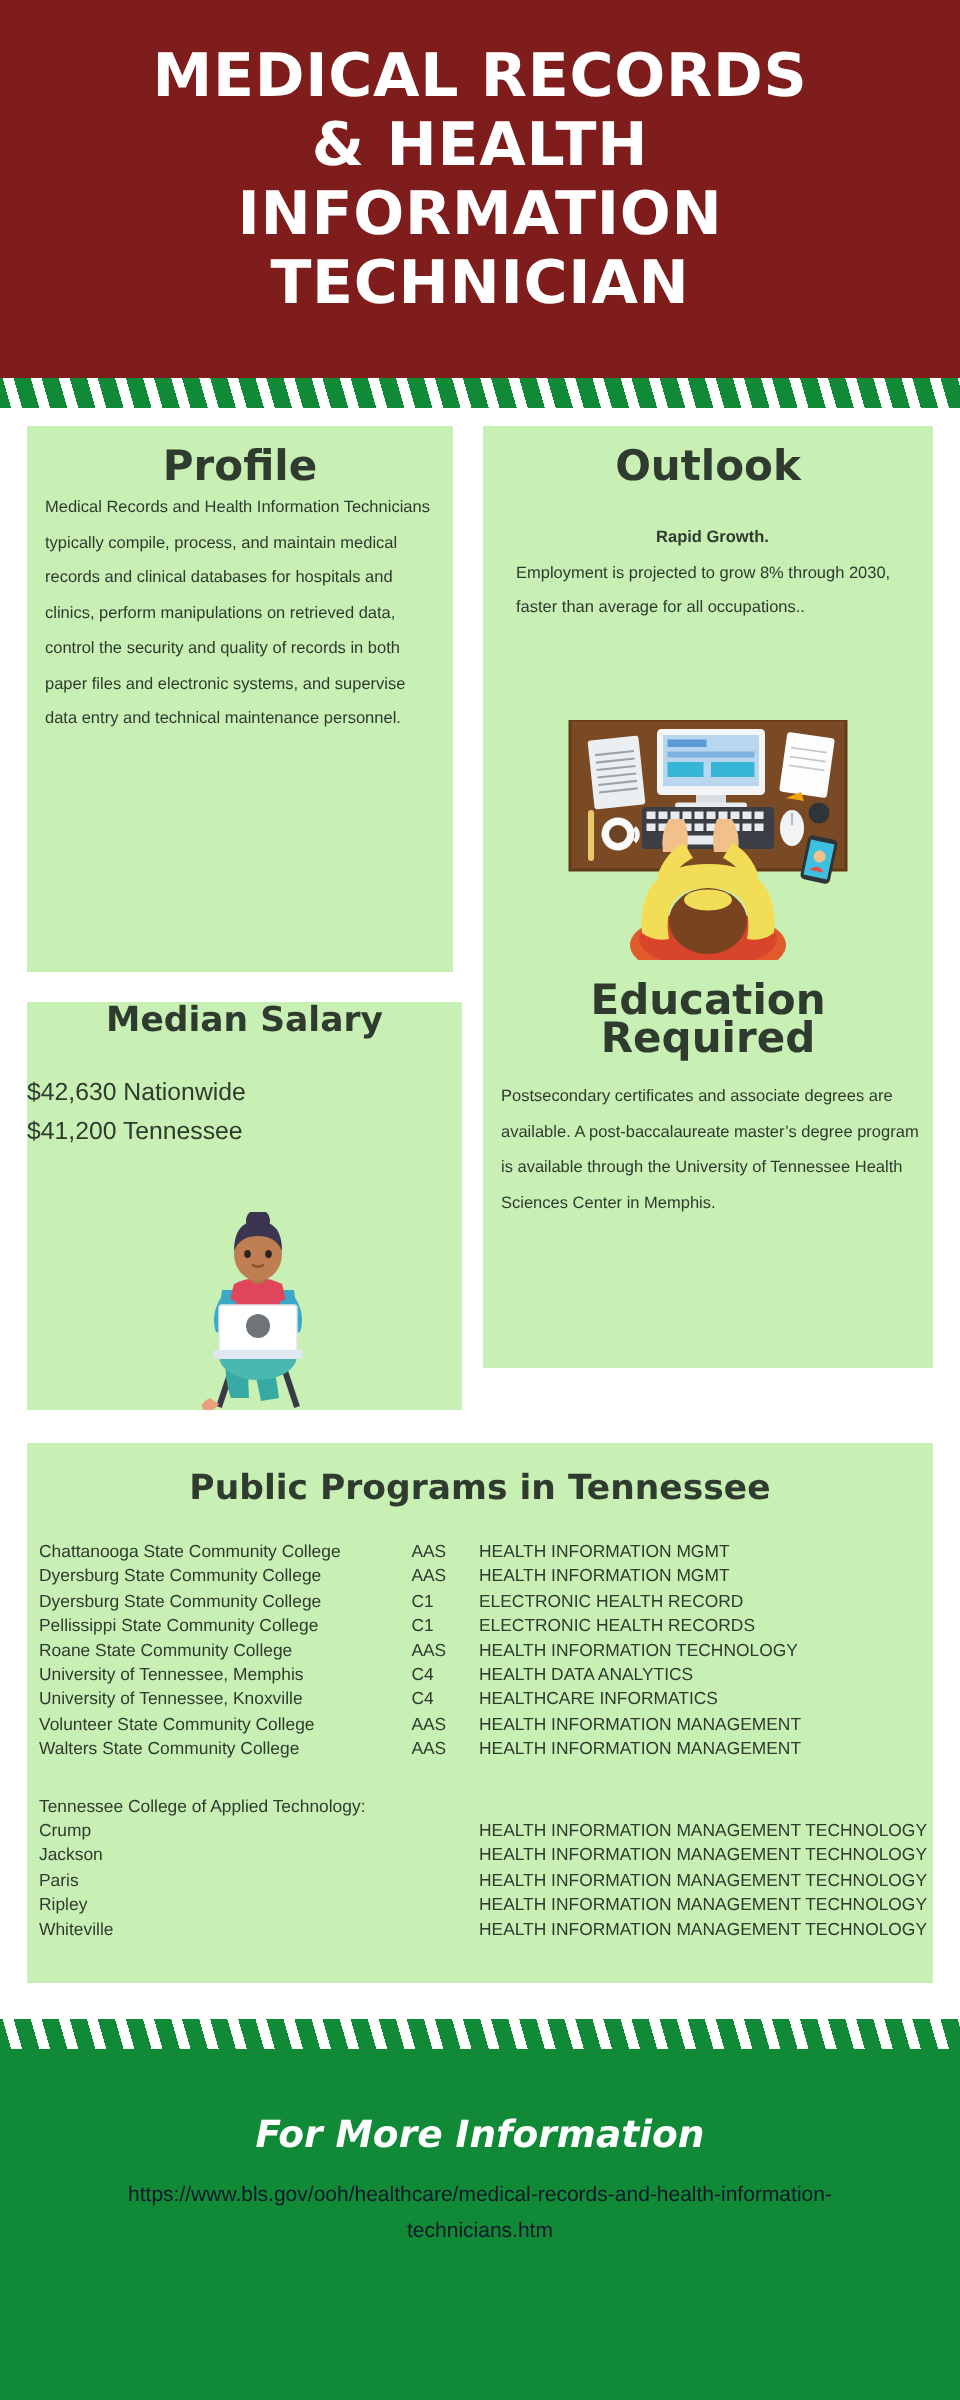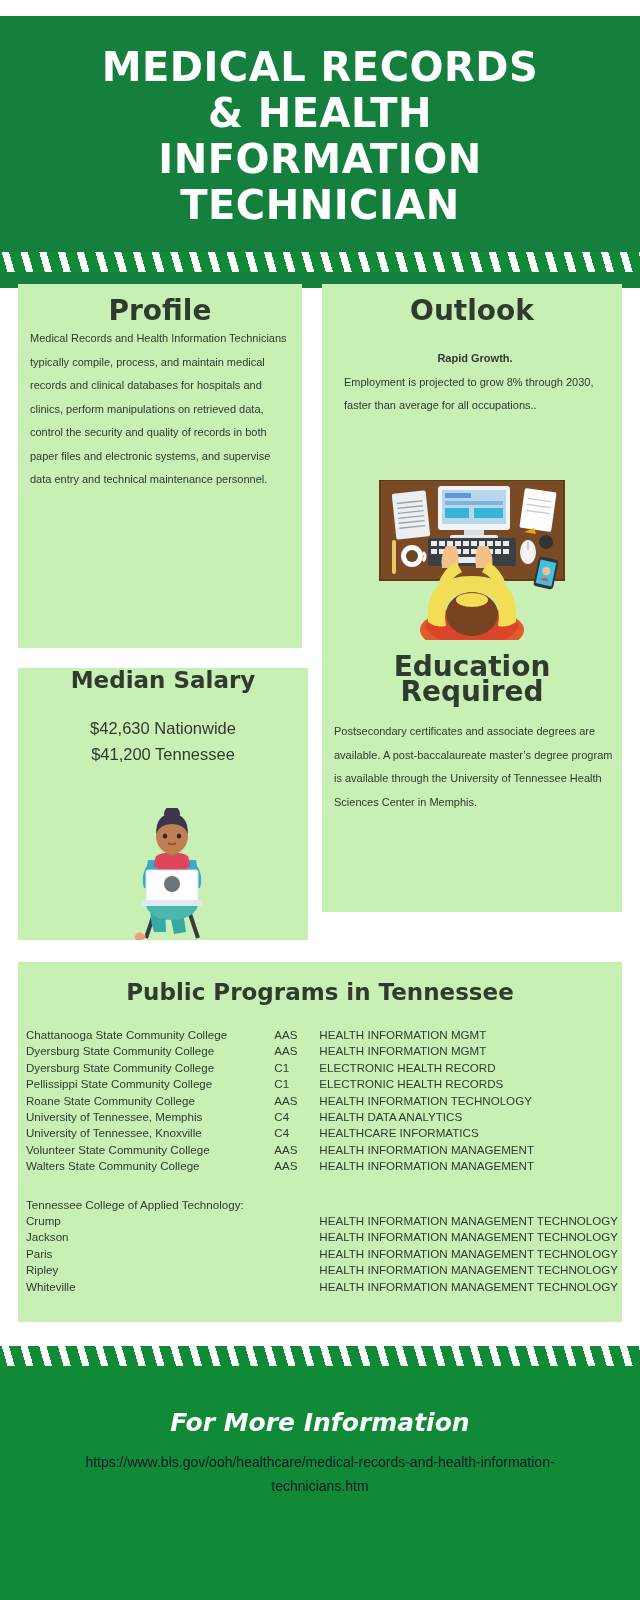--- a/index.html
+++ b/index.html
@@ -15,24 +15,24 @@
     position: relative;
     width: 640px;
     height: 1600px;
     overflow: hidden;
     background: #ffffff;
   }
 
   
   .header {
     position: absolute;
-    left: 0; top: 16px;
+    left: 0; top: 0;
     width: 640px;
     height: 272px;
-    background: #15803d;
+    background: #7f1d1d;
   }
   .header-title {
     position: absolute;
     left: 0; top: 28px;
     width: 640px;
     text-align: center;
     color: #ffffff;
     font-weight: 700;
     font-size: 40px;
     line-height: 46px;
@@ -87,21 +87,21 @@
   #card-profile .card-body { margin: 4px 10px 0 12px; text-align: left; }
 
   #card-outlook { left: 322px; top: 284px; width: 300px; height: 364px; }
   #card-outlook .card-title { margin-top: 14px; }
   #card-outlook .card-body { margin: 24px 16px 0 22px; text-align: left; }
   #card-outlook .lead { font-weight: 700; display: block; text-align: center; }
 
   #card-salary { left: 18px; top: 668px; width: 290px; height: 272px; }
   #card-salary .card-title { font-size: 23px; }
   #card-salary .card-body {
-    margin-top: 22px; text-align: center; font-size: 16.5px; line-height: 26px;
+    margin-top: 22px; text-align: left; font-size: 16.5px; line-height: 26px;
   }
 
   #card-education { left: 322px; top: 640px; width: 300px; height: 272px; }
   #card-education .card-title { margin-top: 14px; }
   #card-education .card-body { margin: 16px 8px 0 12px; text-align: left; }
 
   
   #card-programs {
     left: 18px; top: 962px; width: 604px; height: 360px;
   }

